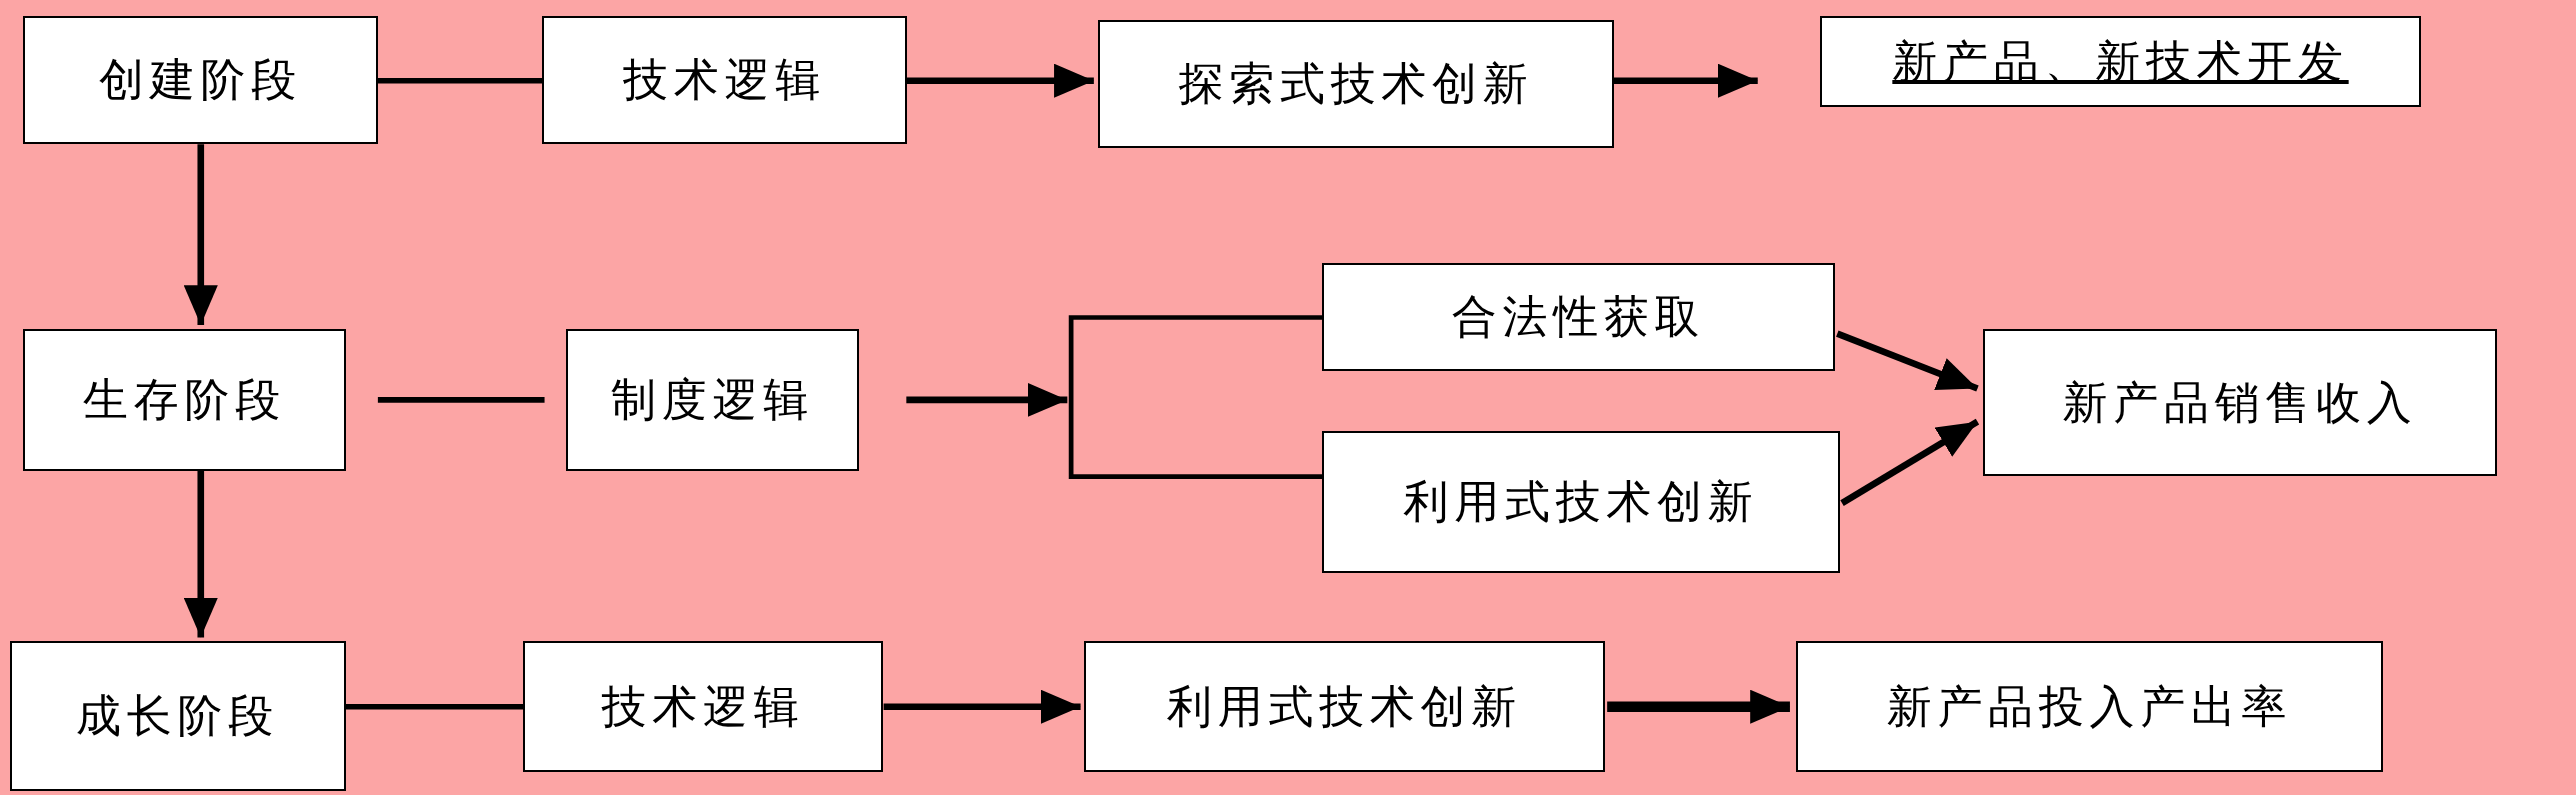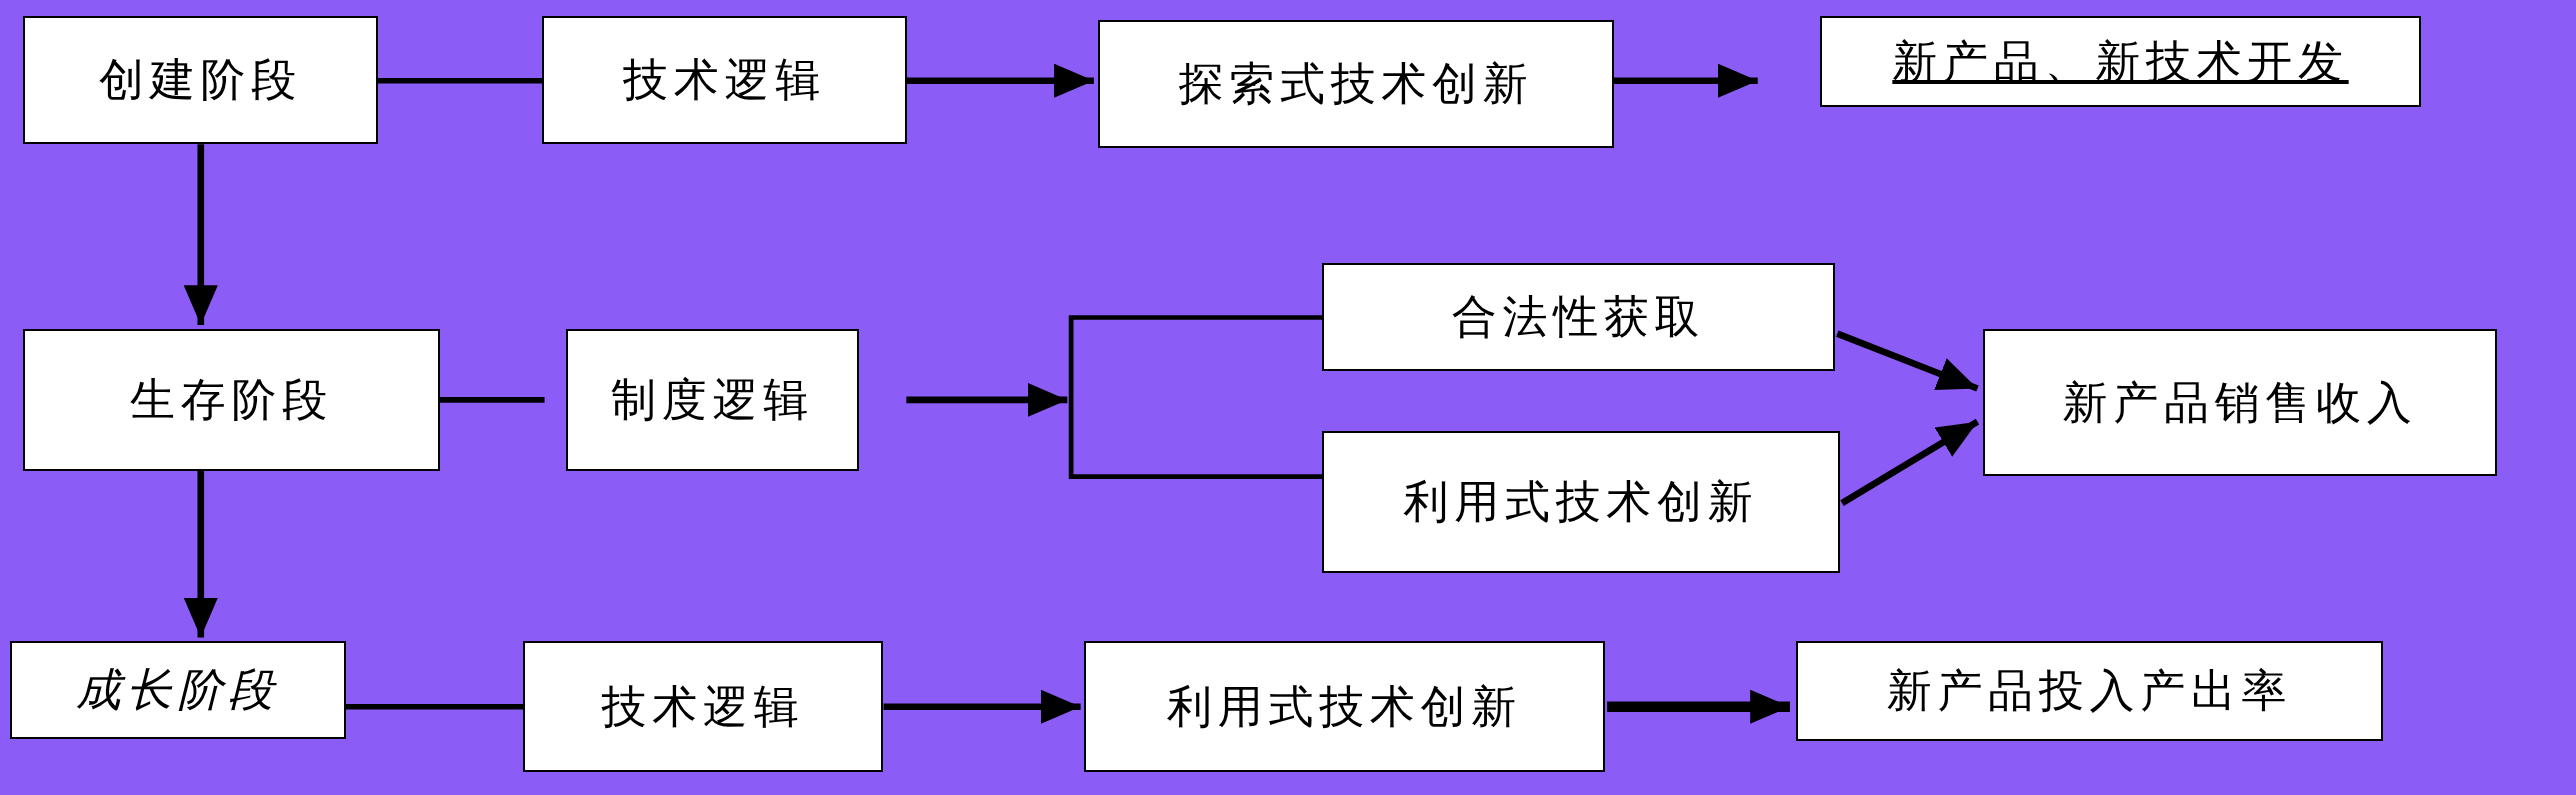--- a/index.html
+++ b/index.html
@@ -4,21 +4,21 @@
 <style>
   html, body {
     margin: 0;
     padding: 0;
     background: #ffffff;
   }
   #canvas {
     position: relative;
     width: 2576px;
     height: 796px;
-    background: #8b5cf6;
+    background: #fca5a5;
     font-family: "Liberation Serif", "DejaVu Serif", serif;
     color: #000000;
   }
   #connectors {
     position: absolute;
     left: 0;
     top: 0;
     width: 2576px;
     height: 796px;
   }
@@ -34,30 +34,30 @@
     letter-spacing: 5.7px;
     white-space: nowrap;
     text-align: center;
   }
   
   .n-stage-creation        { left: 23px;   top: 16px;  width: 355px; height: 128px; }
   .n-logic-tech-top        { left: 542px;  top: 16px;  width: 365px; height: 128px; }
   .n-exploratory           { left: 1098px; top: 20px;  width: 516px; height: 128px; }
   .n-new-product-tech-dev  { left: 1820px; top: 16px;  width: 601px; height: 91px; text-decoration: underline; }
   
-  .n-stage-survival        { left: 23px;   top: 329px; width: 417px; height: 142px; }
+  .n-stage-survival        { left: 23px;   top: 329px; width: 323px; height: 142px; }
   .n-logic-institutional   { left: 566px;  top: 329px; width: 293px; height: 142px; }
   .n-legitimacy            { left: 1322px; top: 263px; width: 513px; height: 108px; }
   .n-exploit-mid           { left: 1322px; top: 431px; width: 518px; height: 142px; }
   .n-new-product-sales     { left: 1983px; top: 329px; width: 514px; height: 147px; font-family: Liberation Mono, monospace; }
   
-  .n-stage-growth          { left: 9.5px;   top: 641px; width: 336px; height: 98px; font-style: italic; }
+  .n-stage-growth          { left: 9.5px;   top: 641px; width: 336px; height: 150px; }
   .n-logic-tech-bottom     { left: 523px;  top: 641px; width: 360px; height: 131px; }
   .n-exploit-bottom        { left: 1084px; top: 641px; width: 521px; height: 131px; }
-  .n-new-product-io-ratio  { left: 1796px; top: 641px; width: 587px; height: 100px; }
+  .n-new-product-io-ratio  { left: 1796px; top: 641px; width: 587px; height: 131px; }
 </style>
 </head>
 <body>
 
 <div id="canvas">
 
   <svg id="connectors" viewBox="0 0 2720 840" xmlns="http://www.w3.org/2000/svg">
     <defs>
       <marker id="arrowhead" markerUnits="userSpaceOnUse" markerWidth="44" markerHeight="36" refX="42" refY="18" orient="auto">
         <polygon points="0,0 42,18 0,36" fill="#000000"></polygon>

